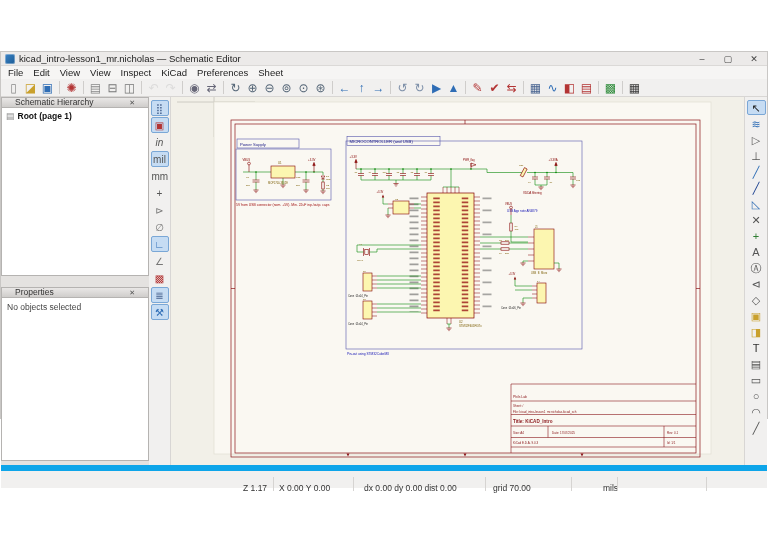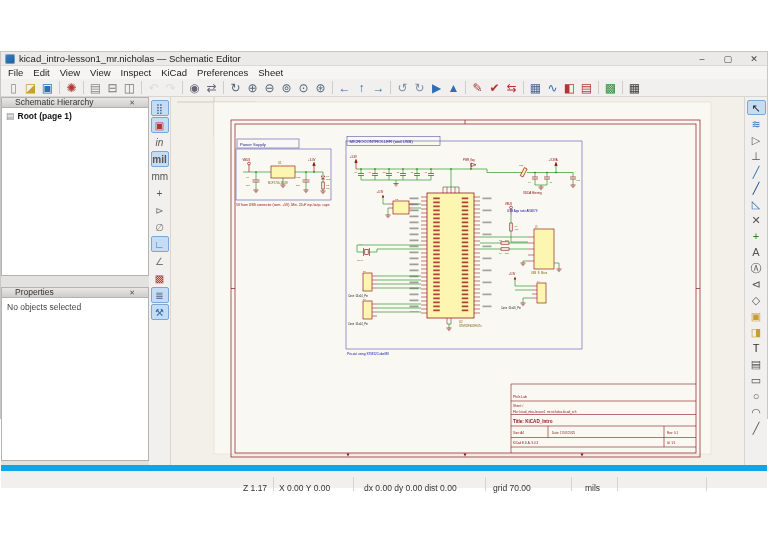--- a/index.html
+++ b/index.html
@@ -151,21 +151,21 @@
           <span>No objects selected</span>
         </div>
       </div>
     </div>
 
     <div id="lefttools">
 
     <span class="ti sel" style="color: rgb(71, 98, 143);">⣿</span>
         <span class="ti sel" style="color: rgb(179, 52, 52);">▣</span>
         <span class="ti" style="color: rgb(85, 85, 85); font-style: italic;">in</span>
-        <span class="ti sel" style="color: rgb(85, 85, 85); font-weight: bold;">mil</span>
+        <span class="ti sel" style="color: rgb(85, 85, 85);">mil</span>
         <span class="ti" style="color: rgb(85, 85, 85);">mm</span>
         <span class="ti" style="color: rgb(85, 85, 85);">+</span>
         <span class="ti" style="color: rgb(119, 119, 119);">⊳</span>
         <span class="ti" style="color: rgb(119, 119, 119);">∅</span>
         <span class="ti sel" style="color: rgb(47, 109, 181);">∟</span>
         <span class="ti" style="color: rgb(119, 119, 119);">∠</span>
         <span class="ti" style="color: rgb(179, 52, 52);">▩</span>
         <span class="ti sel" style="color: rgb(71, 98, 143);">≣</span>
         <span class="ti sel" style="color: rgb(47, 109, 181);">⚒</span>
       </div>
@@ -382,21 +382,21 @@
         <span class="ti" style="color: rgb(85, 85, 85);">◠</span>
         <span class="ti" style="color: rgb(85, 85, 85);">╱</span>
       </div>
   </div>
 
   <div id="statusbar">
     <span class="f" style="left:242px">Z 1.17</span>
     <span class="f" style="left:278px">X 0.00 Y 0.00</span>
     <span class="f" style="left:363px">dx 0.00 dy 0.00 dist 0.00</span>
     <span class="f" style="left:492px">grid 70.00</span>
-    <span class="f" style="left:584px">mils</span>
+    <span class="f" style="left:602px">mils</span>
     <span class="ssep" style="left:272px"></span>
     <span class="ssep" style="left:352px"></span>
     <span class="ssep" style="left:484px"></span>
     <span class="ssep" style="left:570px"></span>
     <span class="ssep" style="left:616px"></span>
     <span class="ssep" style="left:705px"></span>
   </div>
 
 </div>
 

